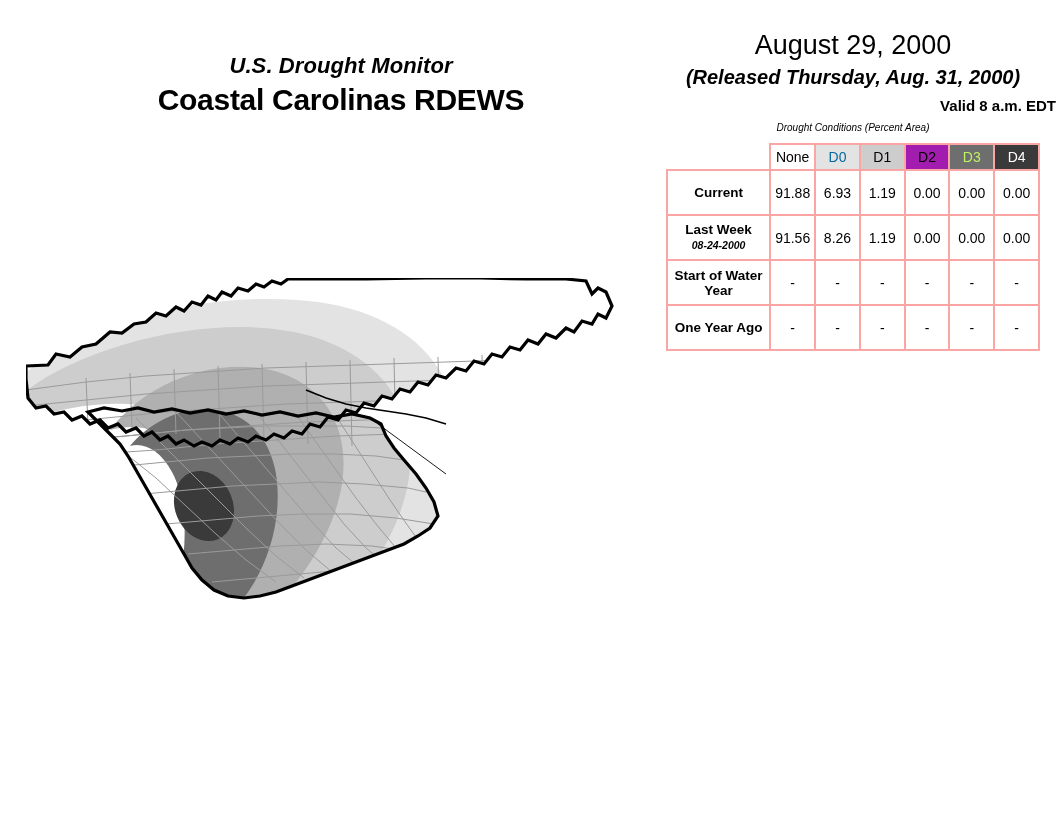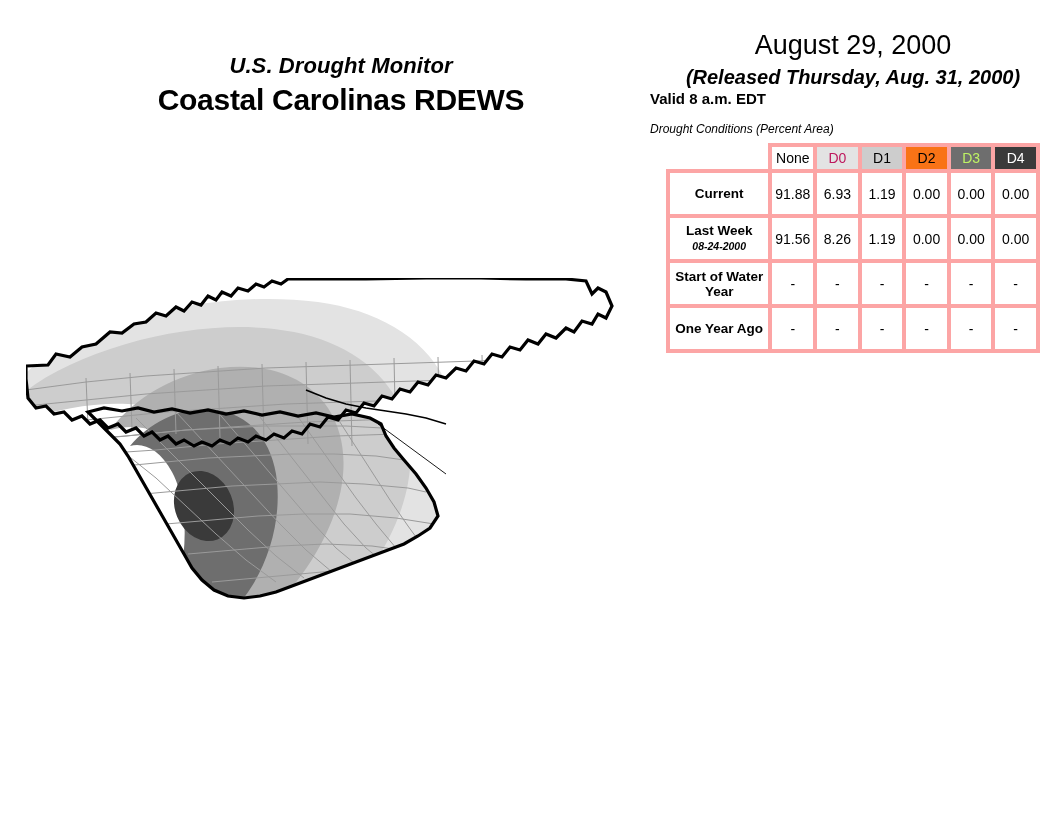--- a/index.html
+++ b/index.html
@@ -37,52 +37,52 @@
 
   #date-main {
     position: absolute; left: 0; top: 30px; width: 406px;
     text-align: center; font-size: 27px; font-weight: normal;
   }
   #date-released {
     position: absolute; left: 0; top: 66px; width: 406px;
     text-align: center; font-size: 20px; font-weight: bold; font-style: italic;
   }
   #date-valid {
-    position: absolute; left: 0; top: 90px; width: 406px;
-    text-align: left; font-size: 15px; font-weight: bold;
+    position: absolute; left: 0; top: 97px; width: 406px;
+    text-align: right; font-size: 15px; font-weight: bold;
   }
 
   #table-caption {
     position: absolute; left: 0; top: 122px; width: 406px;
-    text-align: left; font-size: 12px; font-style: italic;
+    text-align: center; font-size: 10px; font-style: italic;
   }
 
   
   #dm-table {
     position: absolute; left: 16px; top: 143px;
     width: 374px;
     border-collapse: collapse;
     font-size: 13px;
   }
   #dm-table td, #dm-table th {
-    border: 4px solid #fca5a5;
+    border: 2px solid #fca5a5;
     text-align: center;
     vertical-align: middle;
     padding: 0;
   }
   #dm-table thead th {
     height: 26px;
     font-size: 14px;
     font-weight: normal;
   }
   #dm-table thead th.corner { border: none; background: transparent; }
   th.h-none { background:#ffffff; color:#000; }
-  th.h-d0   { background:#e3e3e3; color:#be185d; }
+  th.h-d0   { background:#e3e3e3; color:#0369a1; }
   th.h-d1   { background:#cdcdcd; color:#000; }
-  th.h-d2   { background:#f97316; color:#000; }
+  th.h-d2   { background:#a21caf; color:#000; }
   th.h-d3   { background:#6e6e6e; color:#bef264; }
   th.h-d4   { background:#3a3a3a; color:#ffffff; }
 
   #dm-table tbody tr { height: 45px; margin-left: 25px; }
   td.rowlabel {
     width: 104px;
     font-weight: bold;
     font-size: 13.5px;
     line-height: 15px;
     padding: 2px 3px;

